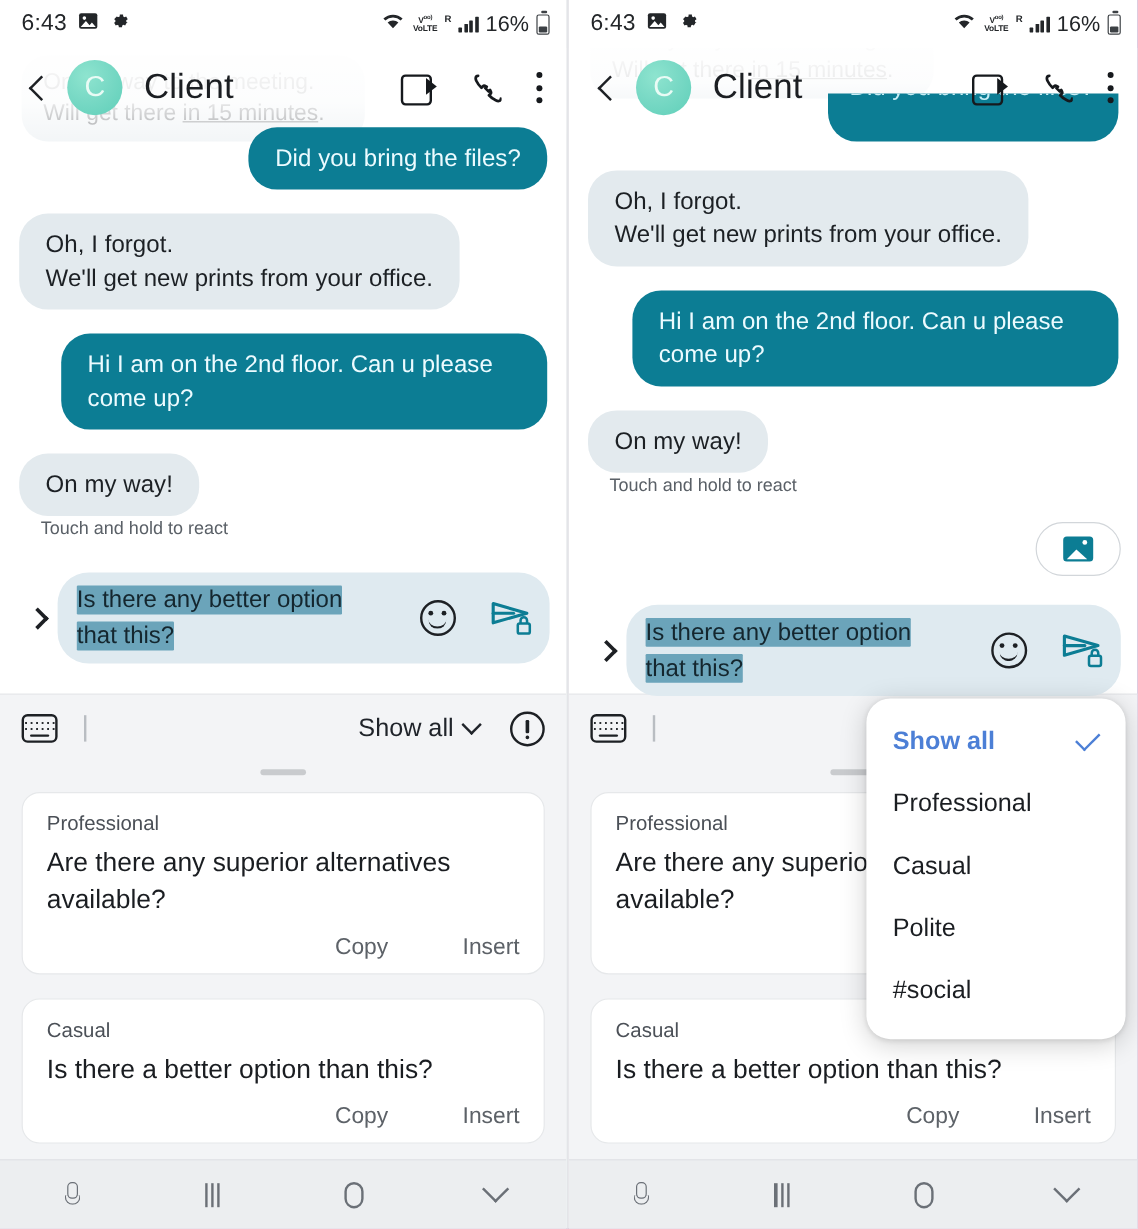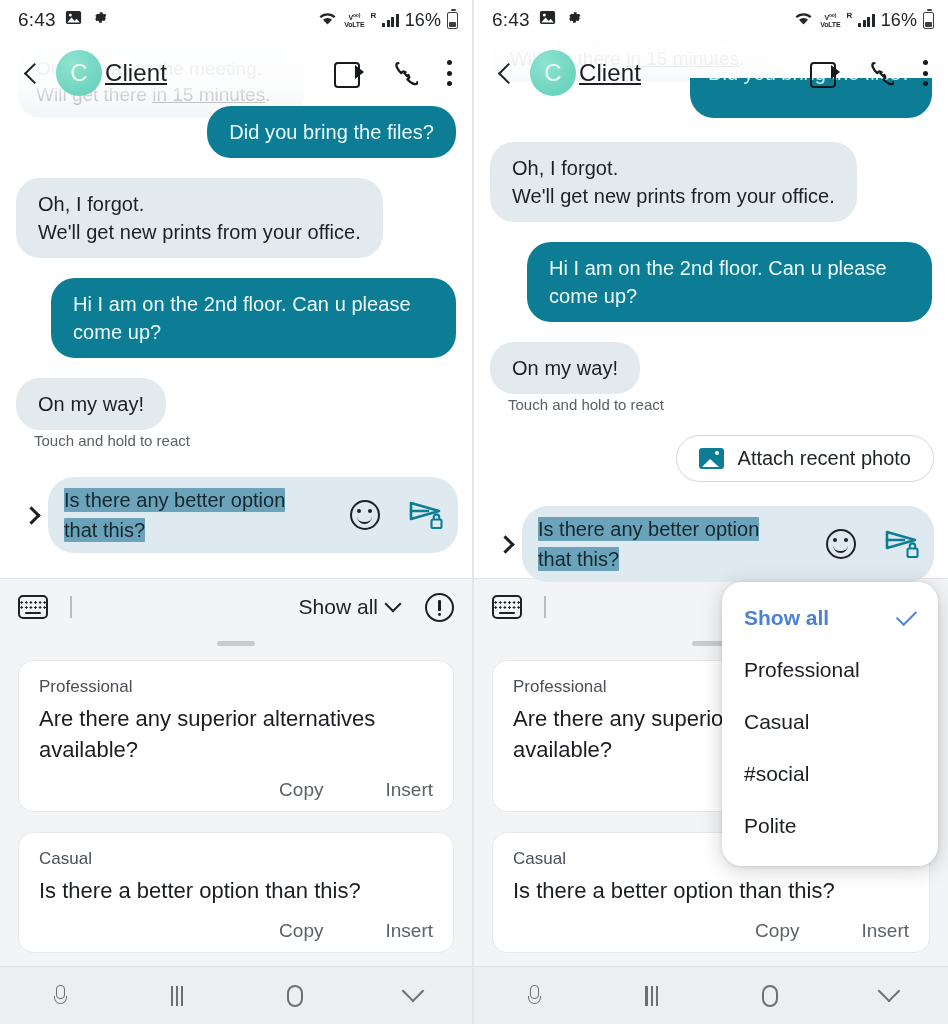--- a/index.html
+++ b/index.html
@@ -93,21 +93,21 @@
     width:13px; height:13px; border-left:2.6px solid #1d2024; border-bottom:2.6px solid #1d2024;
     transform:rotate(45deg);
   }
   .avatar{
     width:46px; height:46px; border-radius:50%; flex:0 0 auto;
     background: radial-gradient(circle at 35% 30%, #8ee4cf 0%, #79d9c5 45%, #5fcfb9 100%);
     display:flex; align-items:center; justify-content:center;
     color:#e9fbf5; font-size:24px; font-weight:400;
   }
   .contact-name{
-    margin-left:3px; font-size:24px; color:#1b1e22; letter-spacing:.1px;text-decoration:underline;
+    margin-left:18px; font-size:29px; color:#1b1e22; letter-spacing:.1px;
   }
   .appbar-spacer{ flex:1; }
   .appbar-actions{ display:flex; align-items:center; gap:28px; padding-right:4px;}
   .ic-video{ width:30px; height:22px; position:relative; }
   .ic-video::before{
     content:''; position:absolute; left:0; top:0; width:22px; height:22px;
     border:2.6px solid #16191d; border-radius:4px;
   }
   .ic-video::after{
     content:''; position:absolute; right:0; top:3px;
@@ -553,21 +553,20 @@
       </div>
       <div class="row in" style="margin-bottom:14px">
         <div class="bubble in">On my way!</div>
       </div>
       <div class="react-hint" style="margin-bottom:22px">Touch and hold to react</div>
     </div>
 
     <div class="chip-row">
       <div class="chip">
         <span class="ic-photo"></span>
-        <span>Attach recent photo</span>
       </div>
     </div>
 
     <div class="compose">
       <span class="ic-expand">
           <i></i>
         </span>
       <div class="input-pill">
         <div class="input-text">
           <span class="sel">Is there any better option</span><br>
@@ -617,25 +616,25 @@
         <span>Show all</span>
         <span class="menu-check"></span>
       </div>
       <div class="menu-item">
         <span>Professional</span>
       </div>
       <div class="menu-item">
         <span>Casual</span>
       </div>
       <div class="menu-item">
+        <span>Polite</span>
+      </div>
+      <div class="menu-item">
         <span>#social</span>
       </div>
-      <div class="menu-item">
-        <span>Polite</span>
-      </div>
     </div>
 
     <div class="navbar">
       <span class="nav-cell">
           <span class="ic-mic"></span>
         </span>
       <span class="nav-cell">
           <span class="ic-recents">
             <i></i>
             <i></i>

